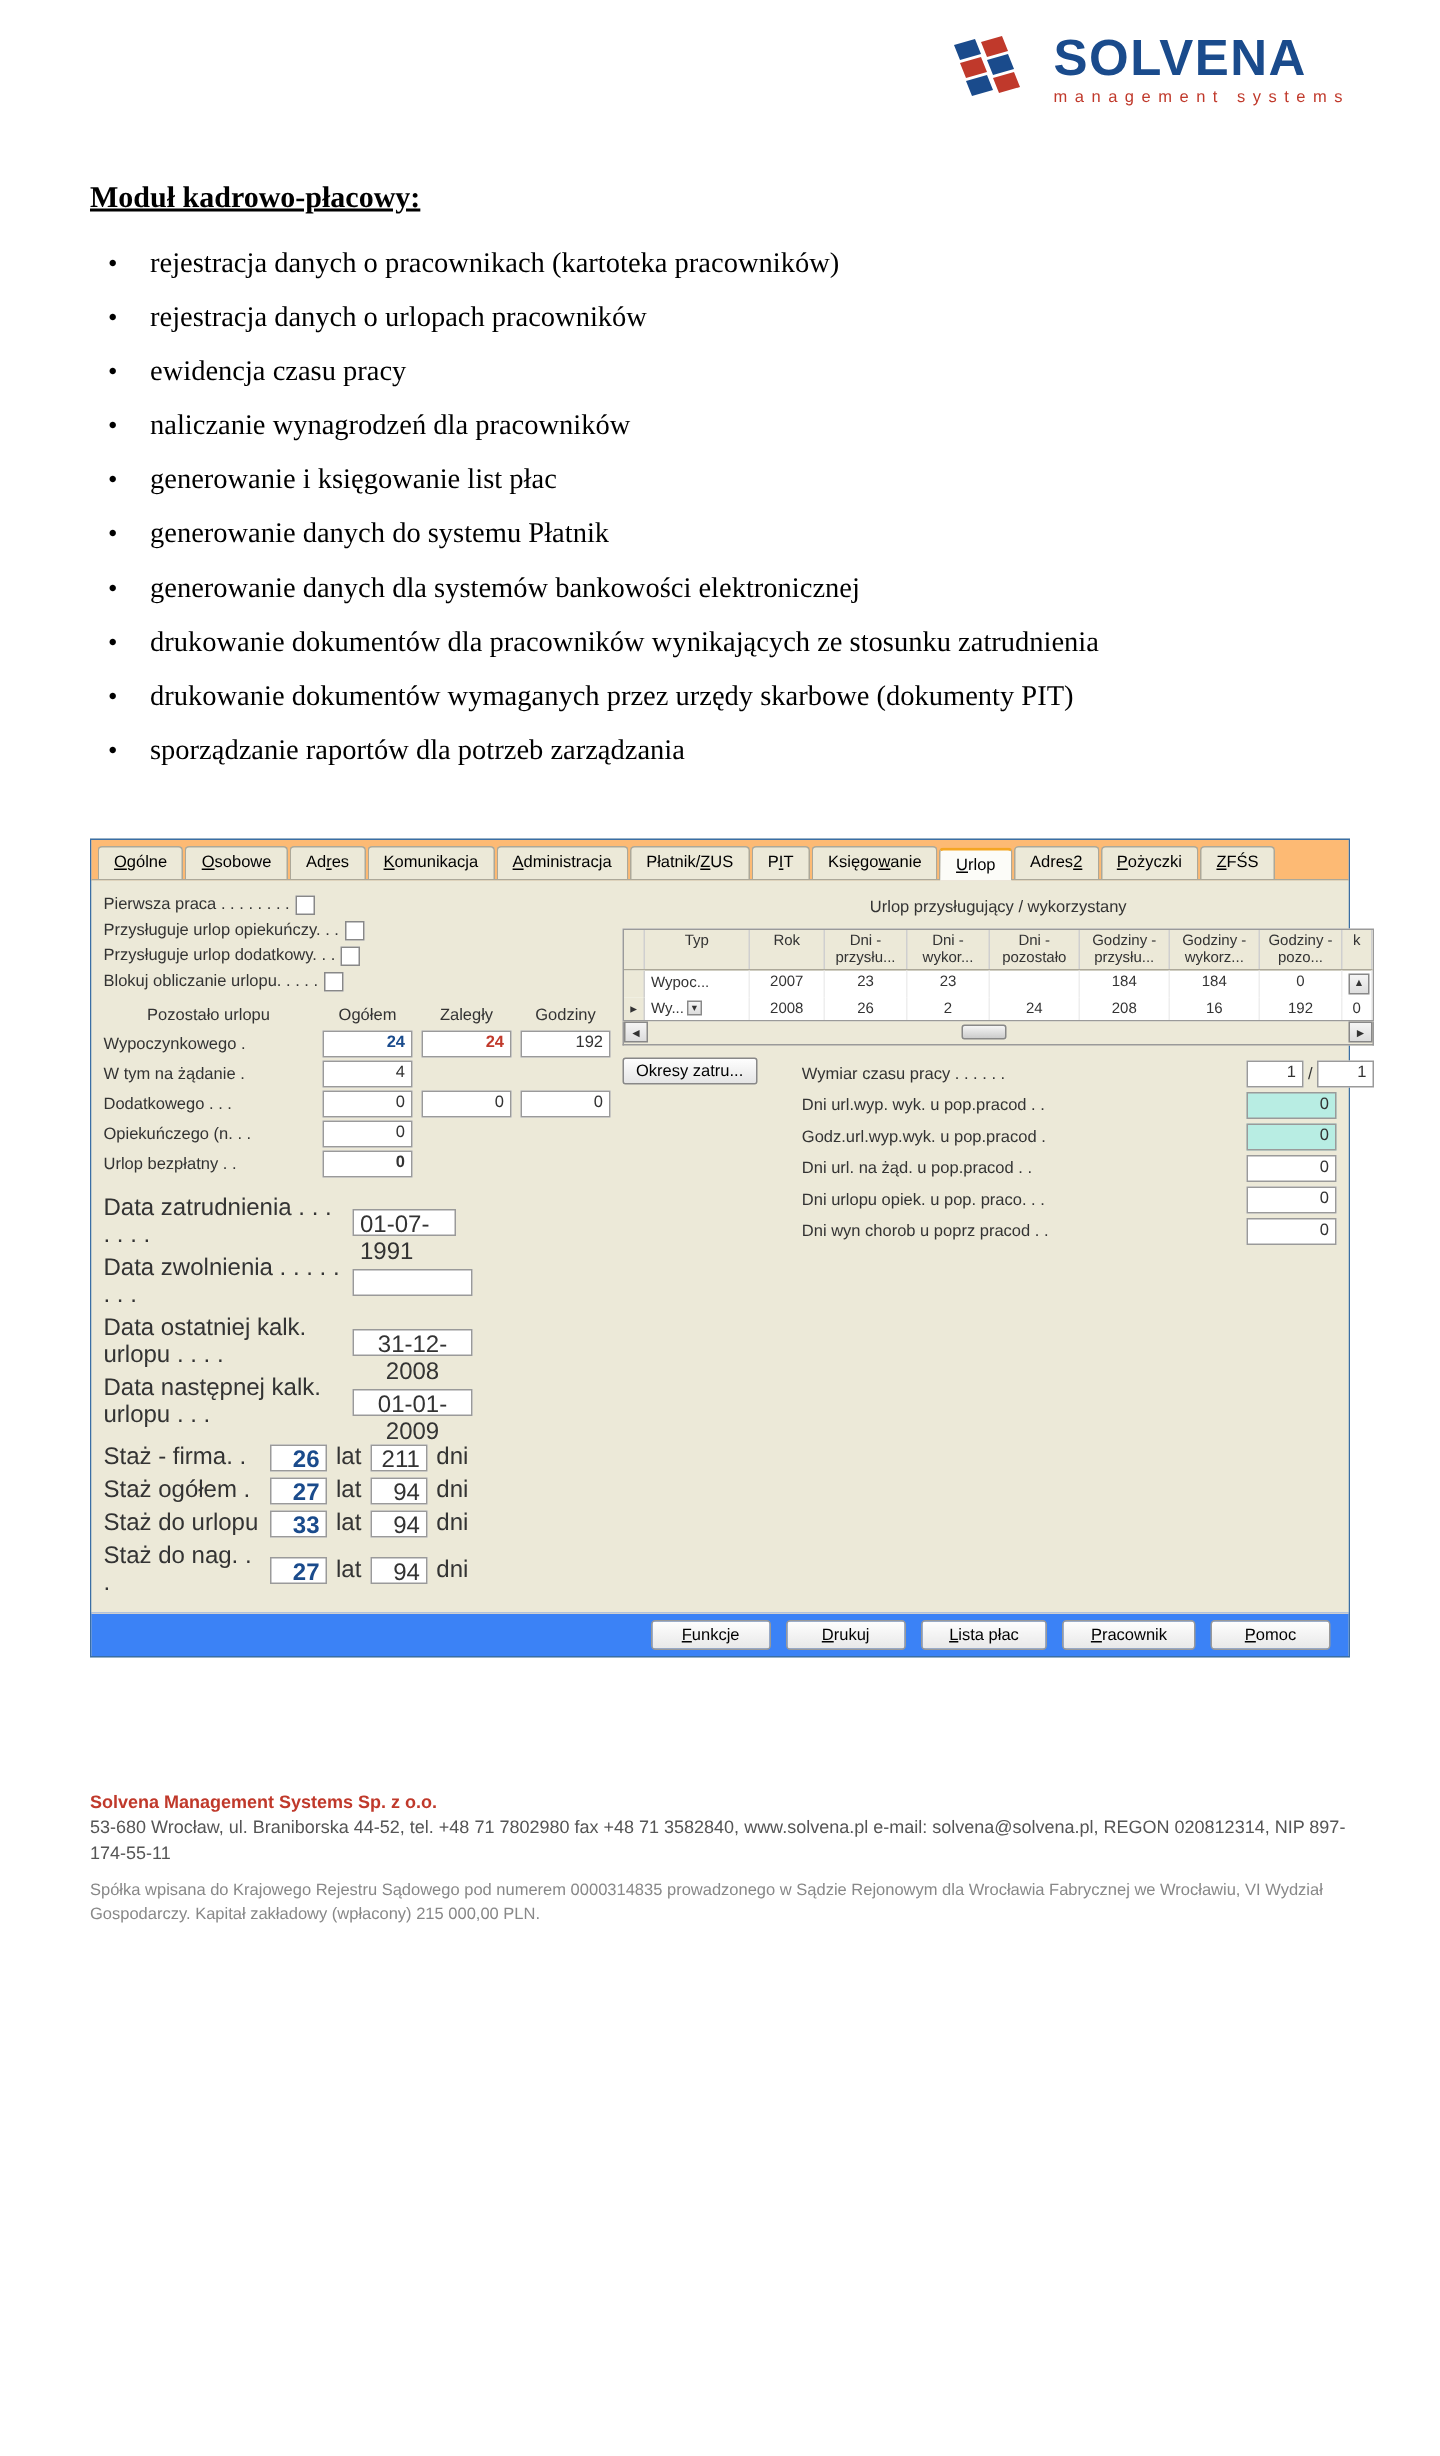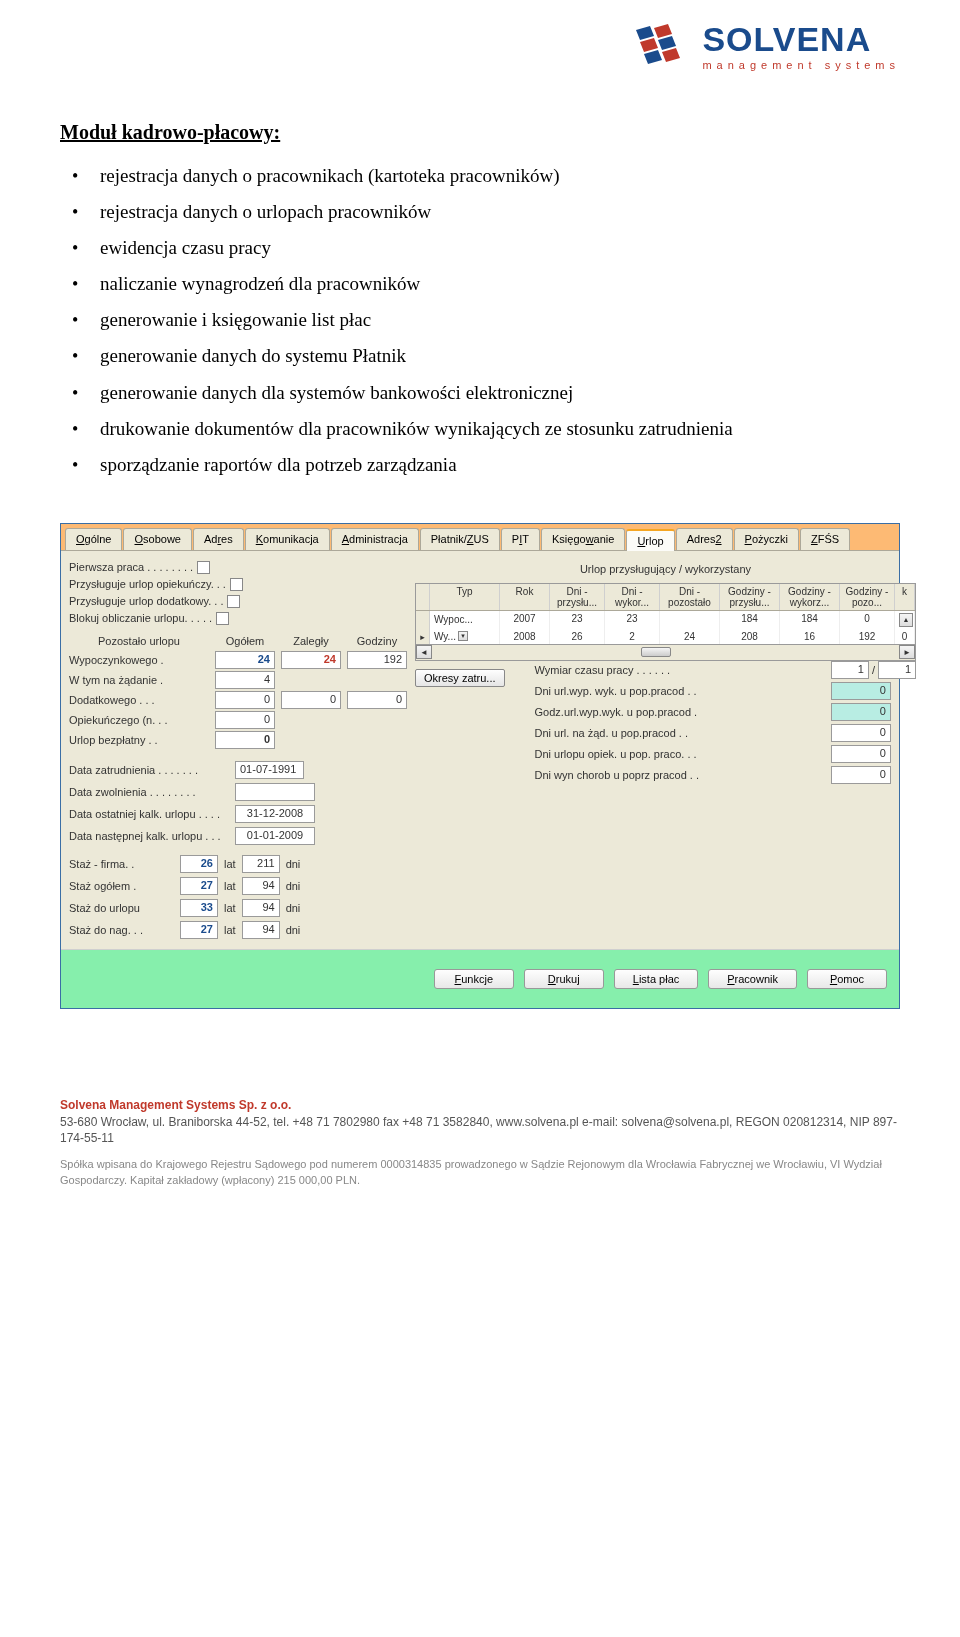--- a/index.html
+++ b/index.html
@@ -37,42 +37,42 @@
   .leftcol { width: 380px; }
   .rightcol { flex: 1; }
   .chk-row { display: flex; align-items: center; gap: 4px; padding: 2px 0; font-size: 11px; }
   .chk { width: 13px; height: 13px; border: 1px solid #888; background: #fff; }
   .urlop-grid { display: grid; grid-template-columns: 140px 60px 60px 60px; gap: 2px 6px; align-items: center; font-size: 11px; margin-top: 6px; }
   .urlop-grid .hdr { text-align: center; padding: 2px; }
   .fld { background: #fff; border: 1px solid #9a9a9a; padding: 1px 4px; height: 18px; text-align: right; min-width: 38px; display:inline-block; }
   .fld.blue { color: #1a4b8c; font-weight: bold; }
   .fld.red { color: #c0392b; font-weight: bold; }
   .fld.bold { font-weight: bold; }
-  .datarow { display: flex; align-items: center; gap: 6px; padding: 2px 0; font-size: 11px; }
+  .datarow { display: flex; align-items: center; gap: 6px; padding: 2px 0; font-size: 16px; }
   .datarow .lbl { width: 160px; }
   .datarow .lbl.sh { width: 105px; }
   .sec-title { text-align: center; font-size: 11px; padding: 4px 0 8px 0; }
   .tbl { background: #fff; border: 1px solid #9a9a9a; width: 100%; }
   .tbl-head { display: grid; grid-template-columns: 14px 70px 50px 55px 55px 60px 60px 60px 55px 20px; background: #ece9d8; border-bottom: 1px solid #aca899; }
   .tbl-head > div { border-right: 1px solid #cfcfcf; padding: 2px 3px; font-size: 10px; text-align: center; line-height: 1.1; }
   .tbl-row { display: grid; grid-template-columns: 14px 70px 50px 55px 55px 60px 60px 60px 55px 20px; }
   .tbl-row > div { border-right: 1px solid #eee; padding: 2px 4px; font-size: 10px; text-align: center; }
   .tbl-row > div:first-child { border-right: 1px solid #cfcfcf; background: #ece9d8; }
   .tbl-row > div:nth-child(2) { text-align: left; display:flex; align-items:center; gap:2px; }
   .tbl-row .arrow { color: #333; font-size: 9px; }
   .dd { width: 10px; height: 10px; border: 1px solid #888; background: linear-gradient(#f5f5f5,#ddd); display: inline-flex; align-items: center; justify-content: center; font-size: 7px; }
   .scroll-h { height: 16px; background: #ece9d8; border: 1px solid #9a9a9a; border-top: none; position: relative; display:flex; align-items:center; justify-content:space-between; }
   .scroll-h .sbtn{ width:16px; height:14px; border:1px solid #888; background:linear-gradient(#f5f5f5,#ddd); display:flex;align-items:center;justify-content:center; font-size:8px;}
   .scroll-h .thumb{ position:absolute; left:45%; width:30px; height:10px; background:linear-gradient(#f5f5f5,#ccc); border:1px solid #888; border-radius:2px;}
   .vscroll-up { width:14px; height:14px; border:1px solid #888; background:linear-gradient(#f5f5f5,#ddd); font-size:7px; display:flex;align-items:center;justify-content:center; margin-left:auto;}
   .btn-okresy { background: linear-gradient(#fefefe,#e5e5e5); border: 1px solid #888; padding: 2px 8px; border-radius: 2px; font-size: 11px; margin-top: 8px; }
-  .wym-grid { display: grid; grid-template-columns: 1fr auto; gap: 3px 24px; align-items: center; font-size: 11px; }
+  .wym-grid { display: grid; grid-template-columns: 1fr auto; gap: 3px 24px; align-items: center; font-size: 11px; margin-top: 10px; }
   .wym-grid .val { display: flex; gap: 3px; align-items: center; }
   .fld.cyan { background: #b8ede3; }
-  .footer-btns { display: flex; justify-content: flex-end; gap: 10px; padding: 19px 12px; background: #86efac; border-top: 1px solid #cfcfcf; }
+  .footer-btns { display: flex; justify-content: flex-end; gap: 10px; padding: 4px 12px; background: #3b82f6; border-top: 1px solid #cfcfcf; }
   .fbtn { background: linear-gradient(#fefefe,#e8e8e8); border: 1px solid #999; padding: 3px 18px; border-radius: 3px; font-size: 11px; min-width: 80px; text-align:center;}
   .ul-char { text-decoration: underline; }
   .page-footer { margin-top: 88px; font-size: 12px; color: #555; font-family: Arial, sans-serif; line-height: 1.4; }
   .page-footer .company { color: #c0392b; font-weight: bold; }
   .page-footer .secondary { margin-top: 10px; font-size: 11px; color: #888; }
 </style>
 </head>
 <body>
 
 <div class="page">
@@ -99,20 +99,21 @@
     <h2>Moduł kadrowo-płacowy:</h2>
     <ul id="bullet-list">
         <li>rejestracja danych o pracownikach (kartoteka pracowników)</li>
         <li>rejestracja danych o urlopach pracowników</li>
         <li>ewidencja czasu pracy</li>
         <li>naliczanie wynagrodzeń dla pracowników</li>
         <li>generowanie i księgowanie list płac</li>
         <li>generowanie danych do systemu Płatnik</li>
         <li>generowanie danych dla systemów bankowości elektronicznej</li>
         <li>drukowanie dokumentów dla pracowników wynikających ze stosunku zatrudnienia</li>
+        <li>drukowanie dokumentów wymaganych przez urzędy skarbowe (dokumenty PIT)</li>
         <li>sporządzanie raportów dla potrzeb zarządzania</li>
       </ul>
   </div>
 
   <div class="screenshot">
 
     <div class="tabs" id="tabstrip">
         <div class="tab"><span class="ul-char">O</span>gólne</div>
         <div class="tab"><span class="ul-char">O</span>sobowe</div>
         <div class="tab">Ad<span class="ul-char">r</span>es</div>

